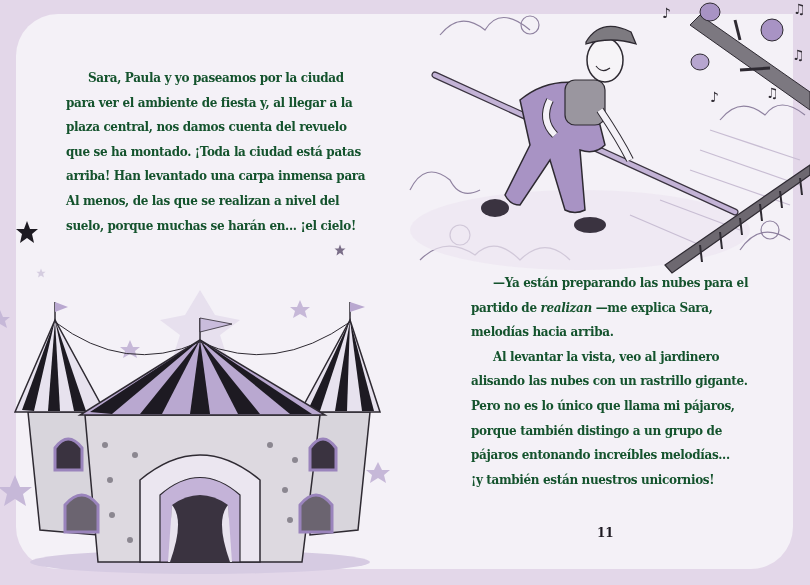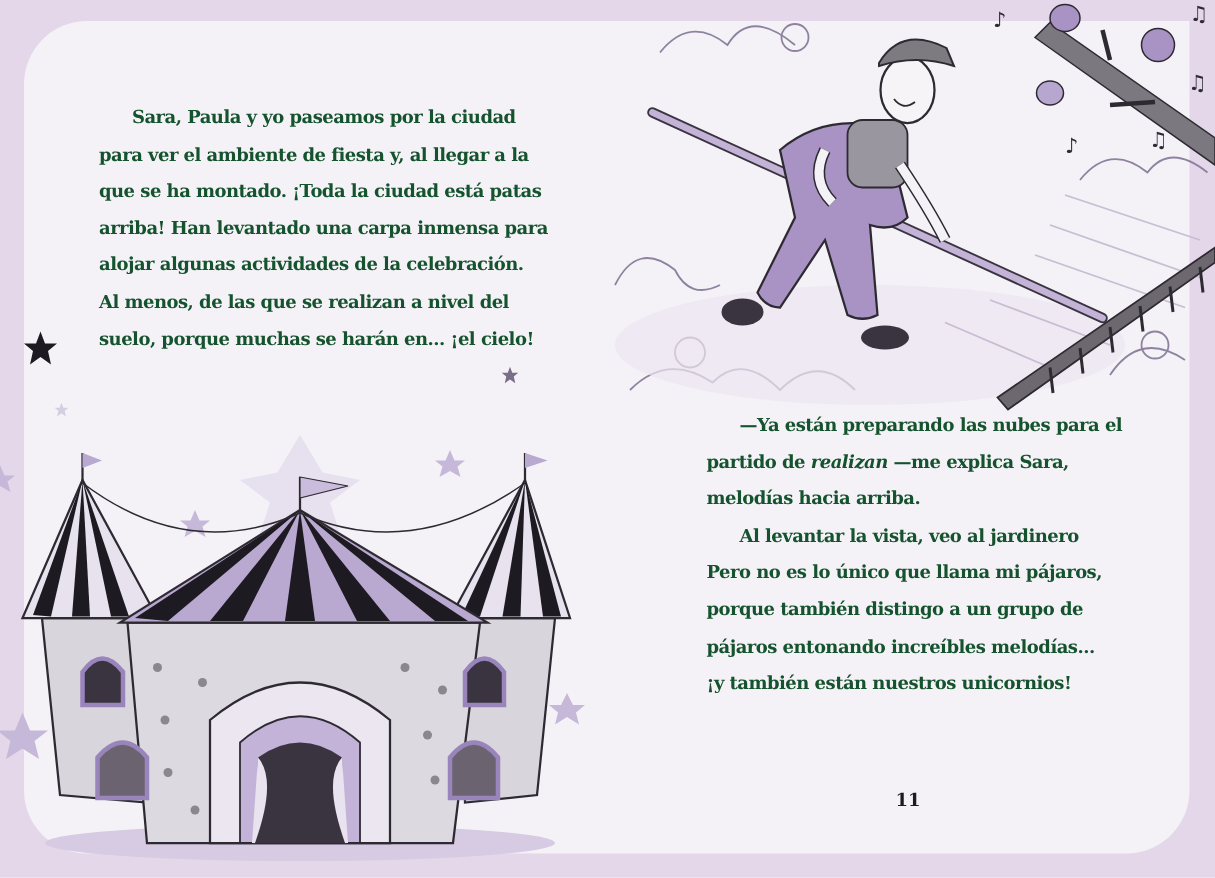--- a/index.html
+++ b/index.html
@@ -103,23 +103,23 @@
     <text x="393" y="14">♫</text>
     <text x="392" y="60">♫</text>
     <text x="310" y="102">♪</text>
     <text x="366" y="98">♫</text>
   </g>
 </svg>
 
 <div class="text-block left-text">
   <span class="line indent">Sara, Paula y yo paseamos por la ciudad</span>
   <span class="line">para ver el ambiente de fiesta y, al llegar a la</span>
+  <span class="line">plaza central, nos damos cuenta del revuelo</span>
   <span class="line">que se ha montado. ¡Toda la ciudad está patas</span>
   <span class="line">arriba! Han levantado una carpa inmensa para</span>
-  <span class="line">alojar algunas actividades de la celebración.</span>
   <span class="line">Al menos, de las que se realizan a nivel del</span>
   <span class="line">suelo, porque muchas se harán en... ¡el cielo!</span>
 </div>
 
 <svg class="star" style="left:15px;top:220px" width="24" height="24" viewBox="0 0 24 24">
     <polygon points="12,1 15,9 23,9 17,14 19,23 12,18 5,23 7,14 1,9 9,9" fill="#1d1a22"></polygon>
   </svg>
 <svg class="star" style="left:334px;top:244px" width="12" height="12" viewBox="0 0 24 24">
     <polygon points="12,1 15,9 23,9 17,14 19,23 12,18 5,23 7,14 1,9 9,9" fill="#7a6e88"></polygon>
   </svg>
@@ -195,19 +195,20 @@
   <path d="M310,190 L310,168 Q323,150 336,168 L336,190 Z" fill="#3a3340" stroke="#9a84bc" stroke-width="3"></path>
   <path d="M65,252 L65,225 Q82,205 98,225 L98,252 Z" fill="#6b6470" stroke="#9a84bc" stroke-width="3"></path>
   <path d="M300,252 L300,225 Q316,205 332,225 L332,252 Z" fill="#6b6470" stroke="#9a84bc" stroke-width="3"></path>
 </svg>
 
 <div class="text-block right-text">
   <span class="line indent">—Ya están preparando las nubes para el</span>
   <span class="line"><span>partido de </span><em>realizan</em><span> —me explica Sara,</span></span>
   <span class="line">melodías hacia arriba.</span>
   <span class="line indent">Al levantar la vista, veo al jardinero</span>
+  <span class="line">alisando las nubes con un rastrillo gigante.</span>
   <span class="line">Pero no es lo único que llama mi pájaros,</span>
   <span class="line">porque también distingo a un grupo de</span>
   <span class="line">pájaros entonando increíbles melodías...</span>
   <span class="line">¡y también están nuestros unicornios!</span>
 </div>
 
 <div class="page-num">11</div>
 
 </body></html>

